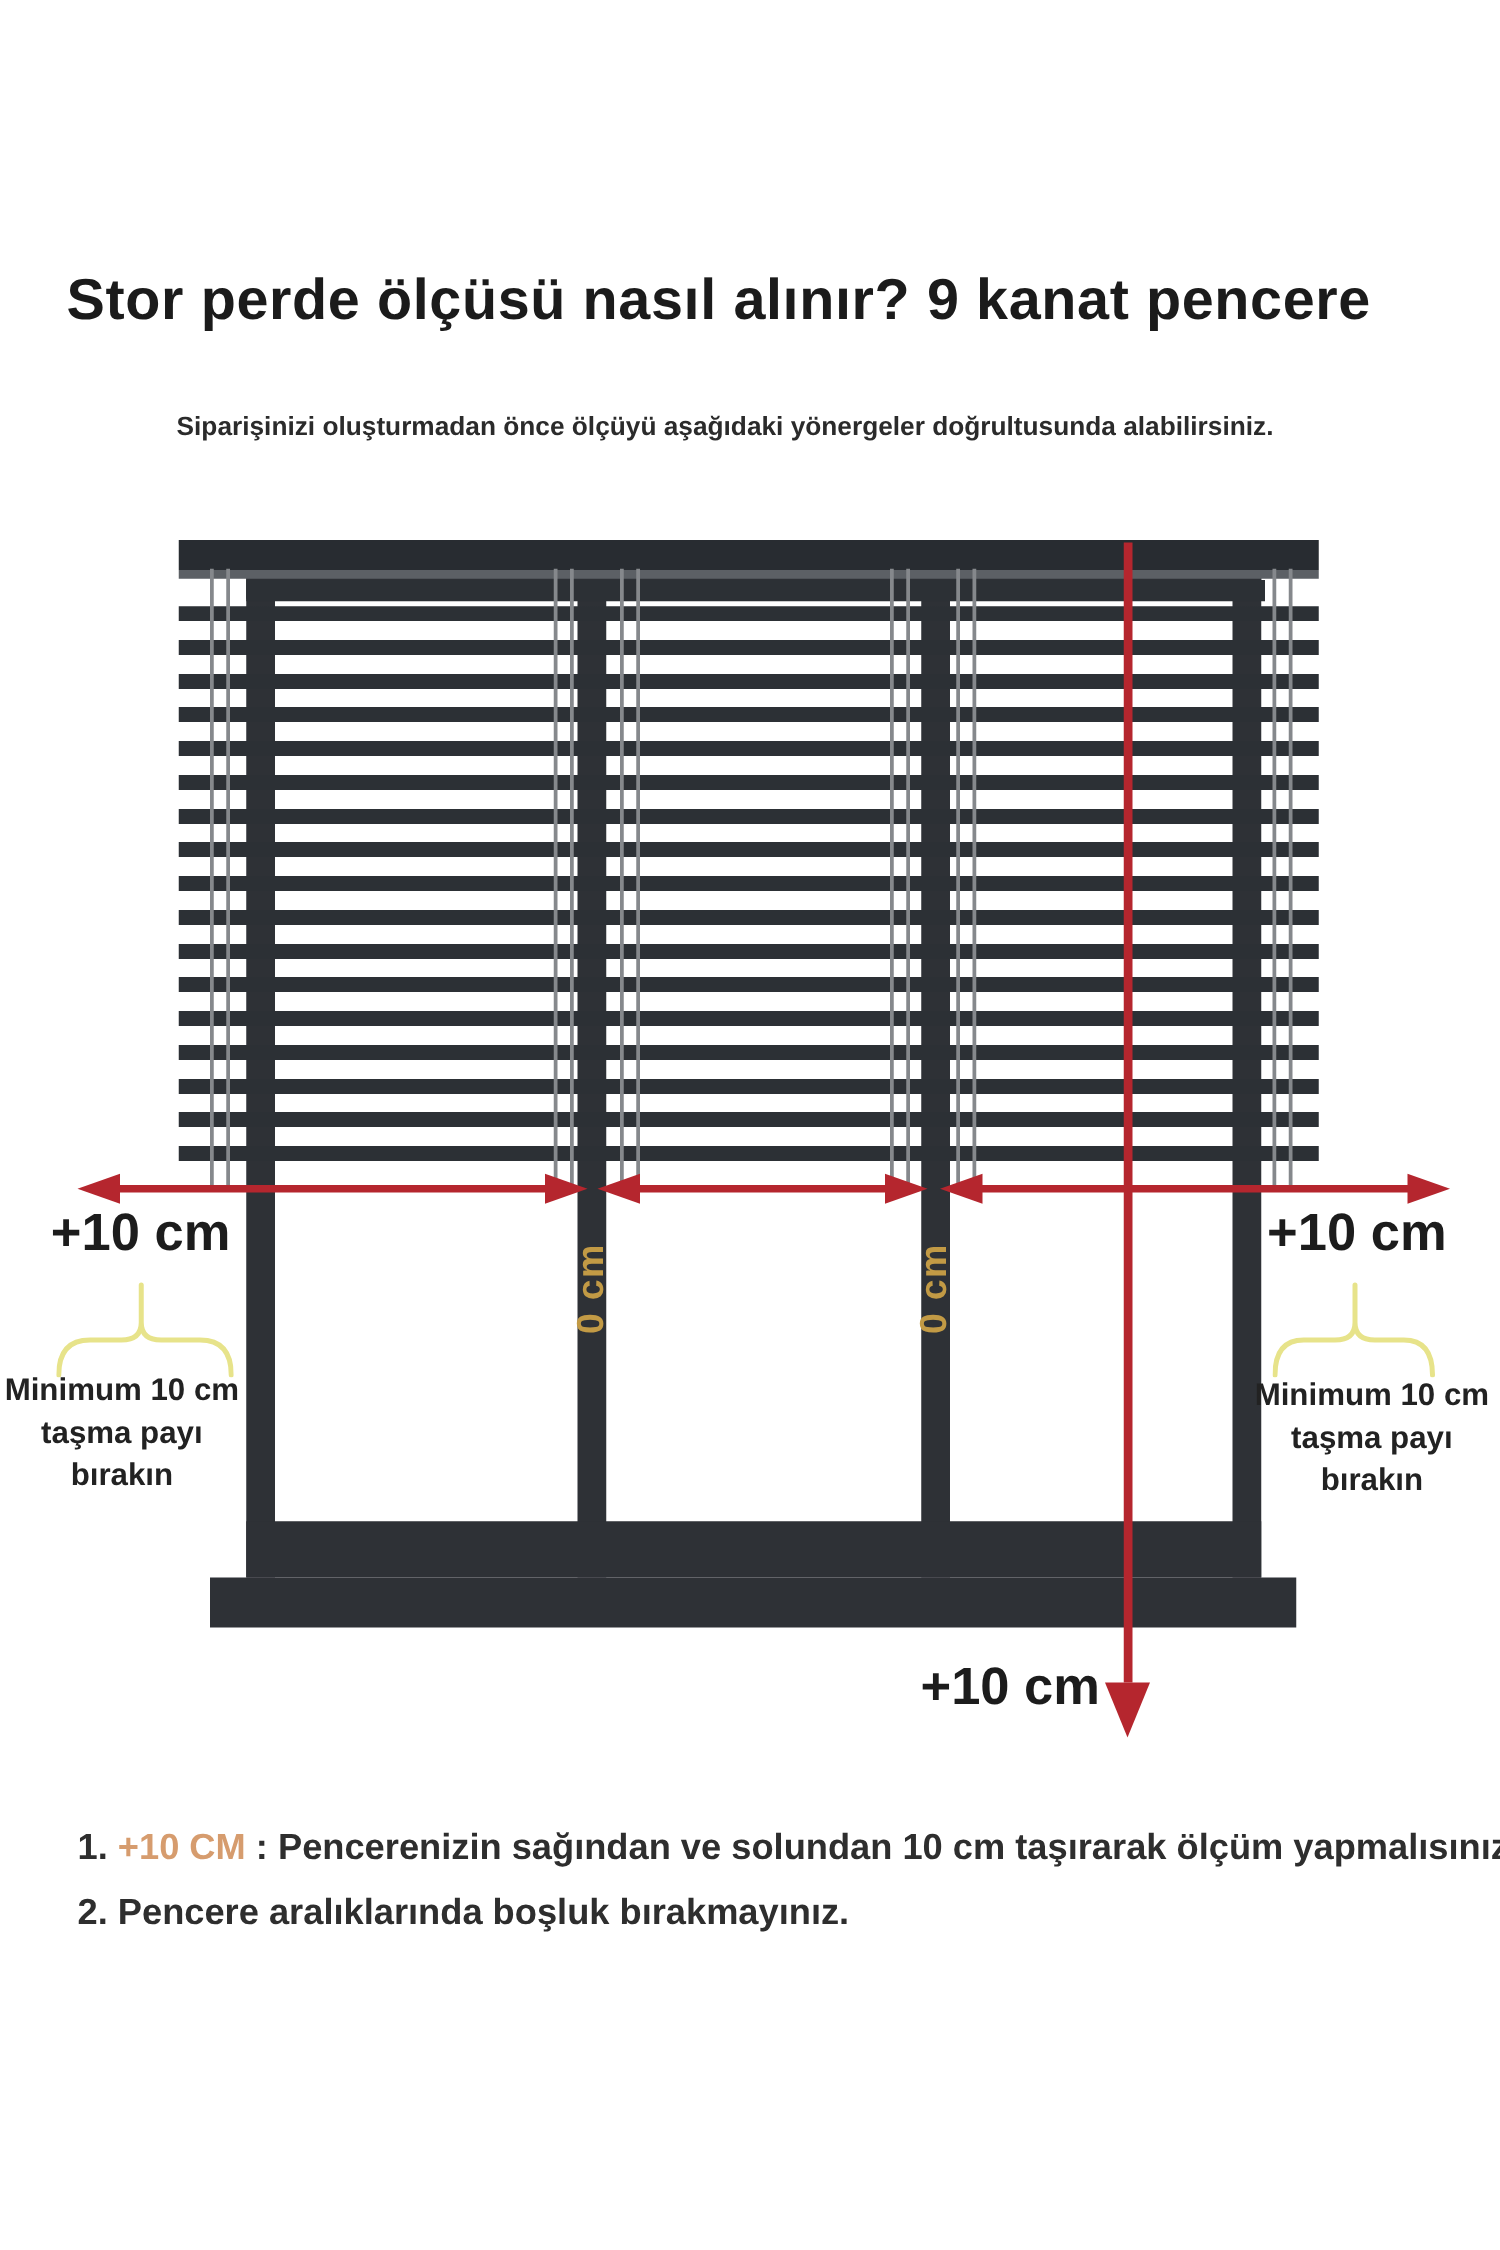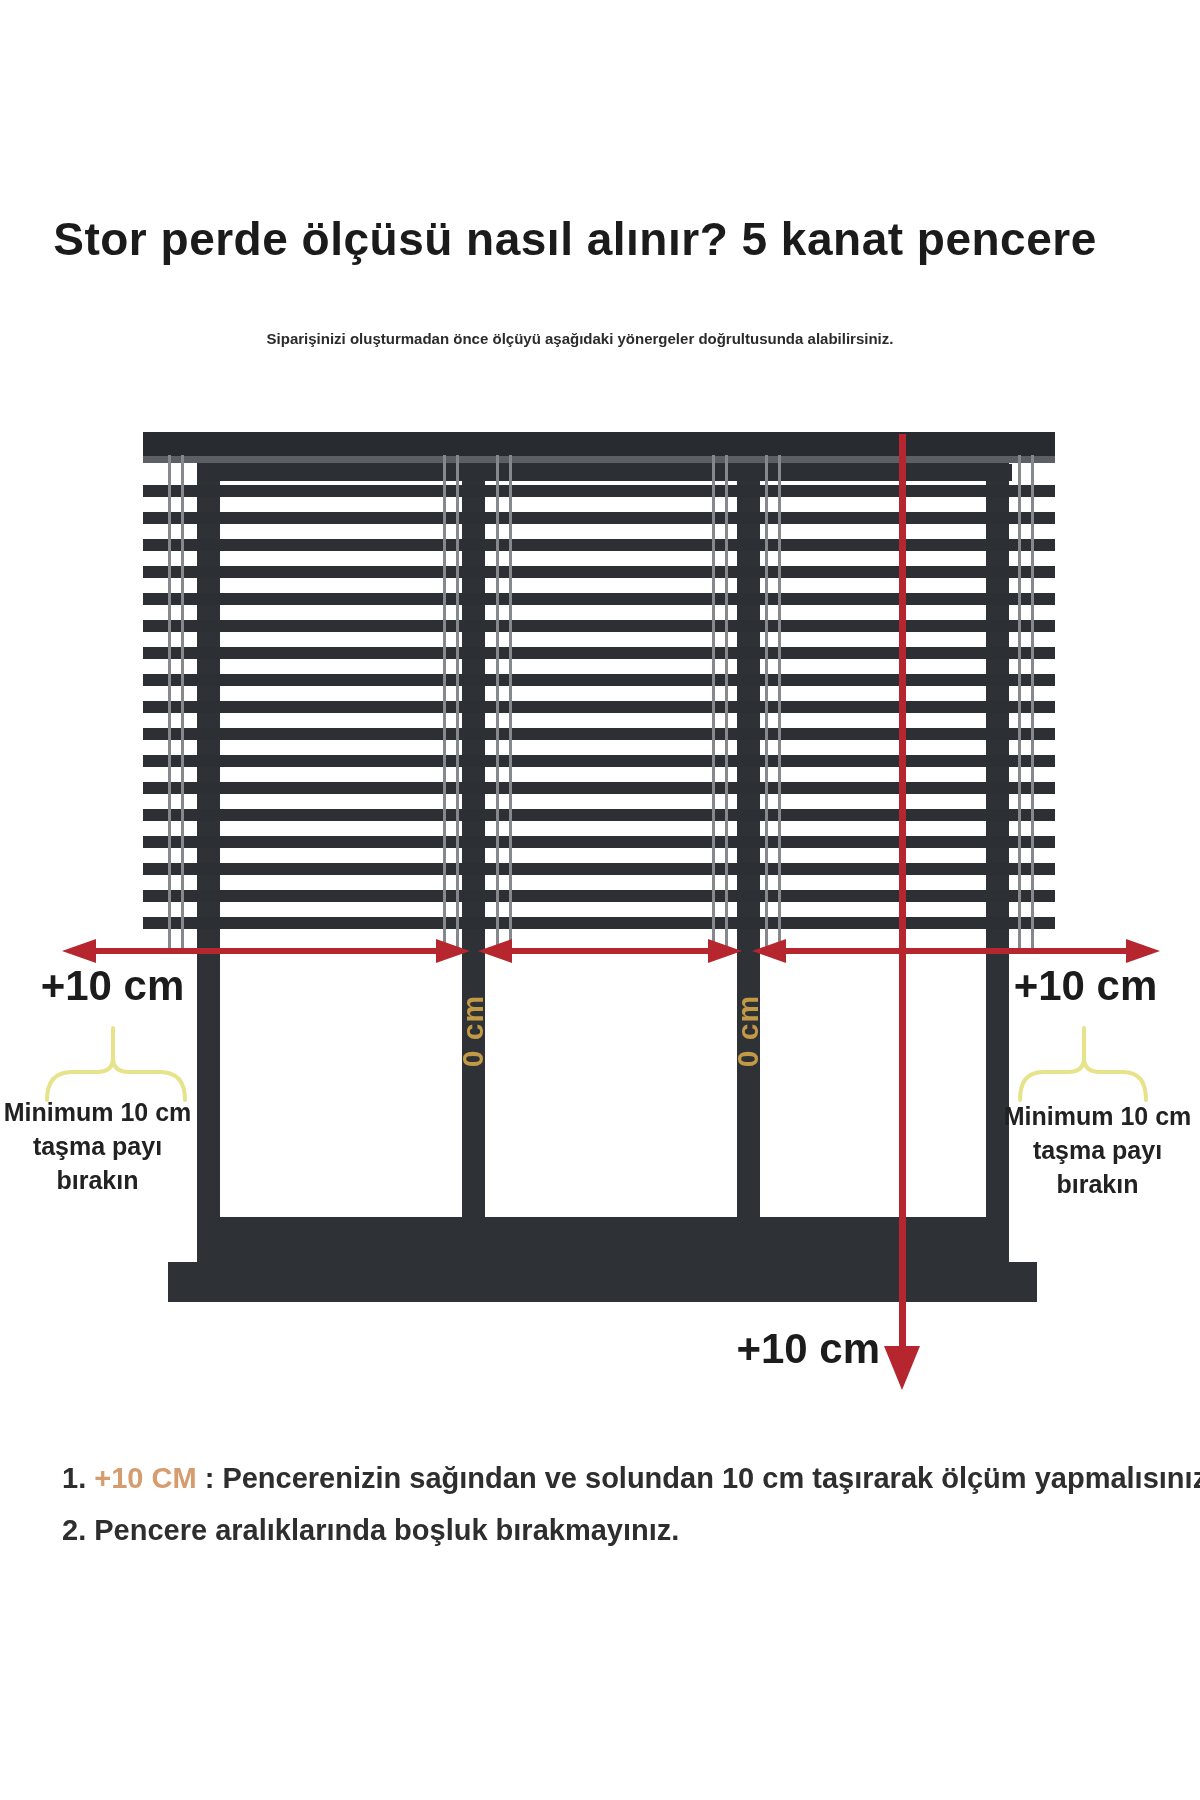--- a/index.html
+++ b/index.html
@@ -11,21 +11,21 @@
     --c-highlight-tan:#d69c6e;
   }
   html,body{margin:0;padding:0;background:#ffffff;}
   .canvas{
     position:relative;width:1200px;height:1800px;background:#ffffff;overflow:hidden;
     font-family:"Liberation Sans", sans-serif;color:#1c1c1c;
   }
   .abs{position:absolute;}
   
   .title{left:0;top:212px;width:1150px;text-align:center;font-size:46px;font-weight:700;letter-spacing:0.5px;color:#1b1b1b;}
-  .subtitle{left:0;top:330px;width:1160px;text-align:center;font-size:15px;font-weight:600;color:#2b2b2b;}
+  .subtitle{left:0;top:330px;width:1160px;text-align:center;font-size:21px;font-weight:600;color:#2b2b2b;}
   
   .frame{background:var(--c-frame);z-index:1;}
   
   .blind-header{left:143px;top:432px;width:912px;height:24px;background:#282c31;z-index:3;}
   .blind-strip{left:143px;top:456px;width:912px;height:7px;background:#5c6065;z-index:3;}
   .blind-stack{left:197px;top:464px;width:815px;height:17px;background:var(--c-slat);z-index:3;}
   .blind-slats{
     left:143px;top:485px;width:912px;height:447px;z-index:3;
     background:repeating-linear-gradient(180deg, var(--c-slat) 0 12px, rgba(0,0,0,0) 12px 27px);
   }
@@ -49,21 +49,21 @@
   .brace{color:var(--c-brace-yellow);z-index:8;}
   
   .foot{font-size:29px;font-weight:700;color:#2e2e2e;z-index:8;white-space:nowrap;}
   .foot .hl{color:var(--c-highlight-tan);}
 </style>
 </head>
 <body>
 
 <div class="canvas">
 
-  <div class="abs title">Stor perde ölçüsü nasıl alınır? 5 kanat pencere</div>
+  <div class="abs title">Stor perde ölçüsü nasıl alınır? 9 kanat pencere</div>
   <div class="abs subtitle">Siparişinizi oluşturmadan önce ölçüyü aşağıdaki yönergeler doğrultusunda alabilirsiniz.</div>
 
   <div class="abs frame" style="left:197px;top:450px;width:23px;height:812px;"></div>
   <div class="abs frame" style="left:462px;top:450px;width:23px;height:812px;"></div>
   <div class="abs frame" style="left:737px;top:450px;width:23px;height:812px;"></div>
   <div class="abs frame" style="left:986px;top:450px;width:23px;height:812px;"></div>
   <div class="abs frame" style="left:197px;top:460px;width:812px;height:19px;"></div>
   <div class="abs frame" style="left:197px;top:1217px;width:812px;height:45px;"></div>
   <div class="abs frame" style="left:168px;top:1262px;width:869px;height:40px;"></div>
 

